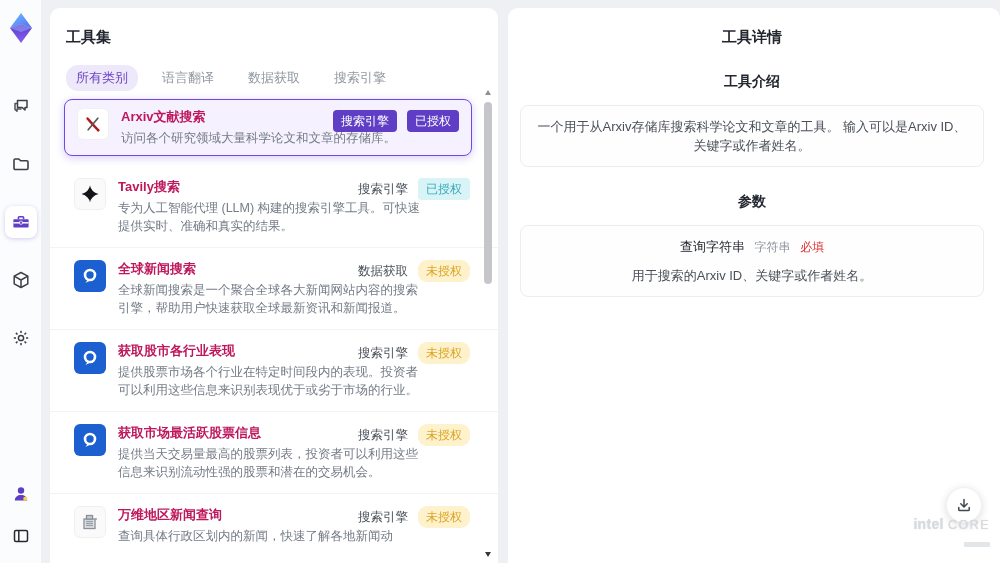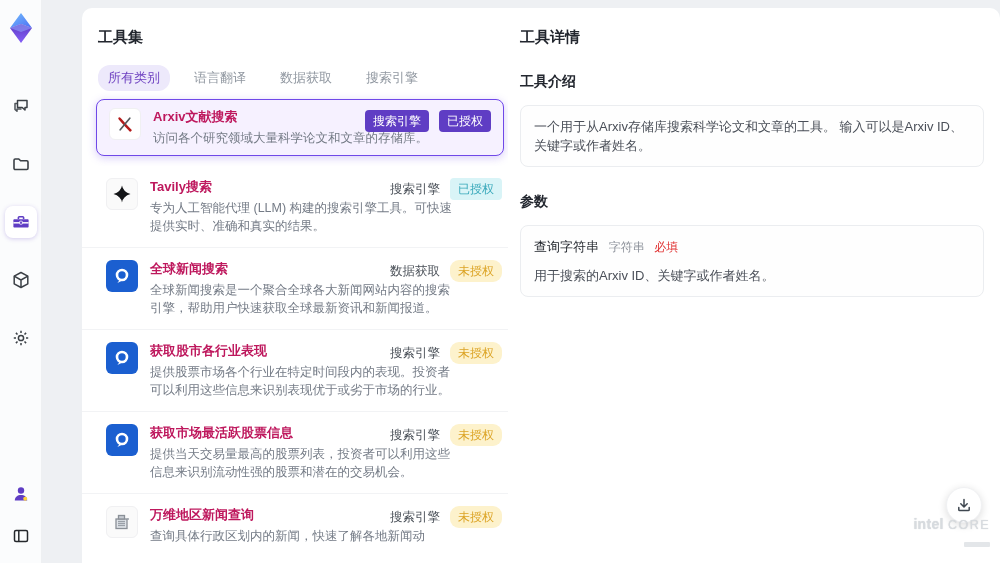--- a/index.html
+++ b/index.html
@@ -16,21 +16,21 @@
   }
   .logo { margin-top:12px; width:28px; height:32px; }
   .nav { margin-top:46px; display:flex; flex-direction:column; align-items:center; gap:26px; }
   .nav-btn { width:32px; height:32px; display:flex; align-items:center; justify-content:center; border-radius:8px; cursor:pointer; }
   .nav-btn.active { background:#ffffff; box-shadow:0 1px 4px rgba(95,61,196,.25); }
   .nav-btn svg { display:block; }
   .sidebar-bottom { position:absolute; bottom:14px; left:0; width:42px; display:flex; flex-direction:column; align-items:center; gap:16px; }
   
   .main-card {
     position:absolute; left:50px; top:8px; width:448px; height:555px;
-    background:#ffffff; border-radius:10px 10px 0 0; overflow:hidden;margin-left:32px;
+    background:#ffffff; border-radius:10px 10px 0 0; overflow:hidden;
   }
   .main-title { font-size:15px; font-weight:bold; margin:20px 0 0 16px; }
   .tabs { display:flex; align-items:center; gap:14px; margin:18px 0 0 16px; }
   .tab { font-size:13px; color:#9097a0; padding:4px 10px; border-radius:12px; cursor:pointer; white-space:nowrap; }
   .tab.active { background:#ede9fb; color:#6f42c1; }
   
   .tool-list { margin-top:8px; }
   .tool-row { position:relative; display:flex; padding:12px 44px 12px 24px; border-bottom:1px solid #f2f3f5; cursor:pointer; background:#fff; }
   .tool-row.selected {
     margin:2px 26px 10px 14px; padding:8px 12px; border:1px solid #7048e8; border-radius:8px;
@@ -51,21 +51,21 @@
   .pill-teal { background:#d9f4f7; color:#39a9bb; }
   .pill-amber { background:#fdf2cc; color:#dca426;border-radius:9px; }
   
   .scrollbar { position:absolute; top:82px; right:5px; bottom:6px; width:9px; }
   .sb-up { position:absolute; top:0; left:1px; width:0; height:0; border-left:3.5px solid transparent; border-right:3.5px solid transparent; border-bottom:5px solid #8b9097; cursor:pointer; }
   .sb-thumb { position:absolute; top:12px; left:0; width:8px; height:182px; background:#c4c6c9; border-radius:4px; cursor:grab; }
   .sb-down { position:absolute; bottom:0; left:1px; width:0; height:0; border-left:3.5px solid transparent; border-right:3.5px solid transparent; border-top:5px solid #35383c; cursor:pointer; }
   
   .detail-card {
     position:absolute; left:508px; top:8px; width:492px; height:555px;
-    background:#ffffff; border-radius:10px 10px 0 0; padding:20px 16px 0 12px;
+    background:#ffffff; border-radius:10px 10px 0 0; padding:20px 16px 0 12px;text-align:center;
   }
   .detail-title { font-size:15px; font-weight:bold; }
   .section-h { font-size:14px; font-weight:bold; margin-top:26px; }
   .info-box { margin-top:14px; border:1px solid #ebedf0; border-radius:8px; background:#fefefe;
     padding:11px 13px; font-size:13px; color:#4a4f58; line-height:19px; }
   .param-name { font-size:13px; font-weight:normal; color:#1f232a; }
   .param-type { font-size:12px; color:#8a8f98; margin-left:6px; }
   .param-req { font-size:12px; color:#e03131; margin-left:6px; }
   .param-desc { margin-top:9px; font-size:13px; color:#4a4f58; }
   

